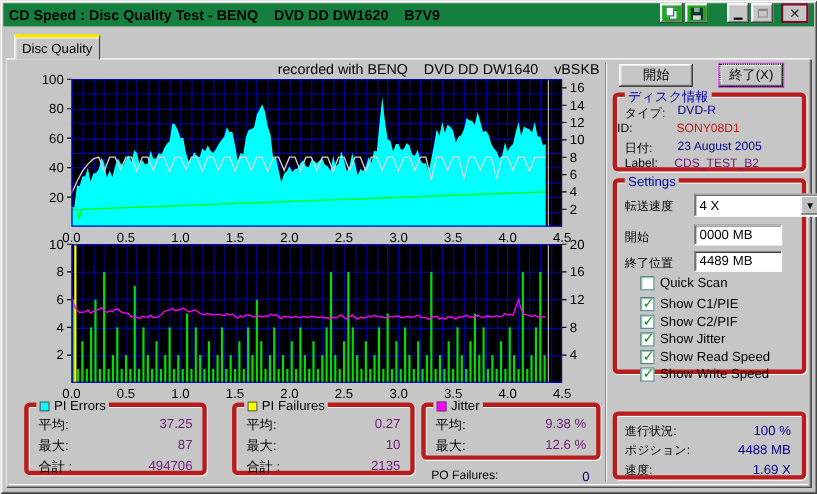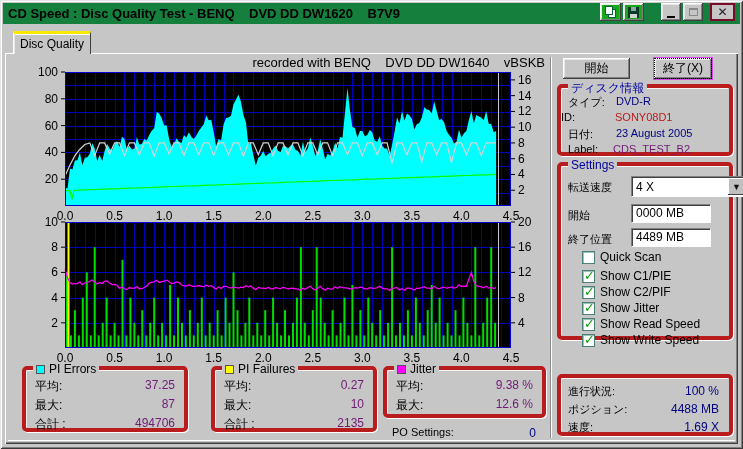--- a/index.html
+++ b/index.html
@@ -440,21 +440,21 @@
       </div>
     <div class="srow" style="top:8px;">
         <span class="lb">平均:</span>
         <span class="vl">9.38 %</span>
       </div>
     <div class="srow" style="top:27px;">
         <span class="lb">最大:</span>
         <span class="vl">12.6 %</span>
       </div>
   </div>
-  <div class="lbl" style="left:392px;top:426px;">PO Settings:</div>
+  <div class="lbl" style="left:392px;top:426px;">PO Failures:</div>
   <div class="val-right" style="left:470px;top:426px;width:66px;">0</div>
 
   <div class="divider-v"></div>
   <div class="groove-h"></div>
 
   <div class="btn" style="left:563px;top:58px;width:67px;height:21px;">
     <span>開始</span>
   </div>
   <div class="btn btn-default" style="left:653px;top:57px;width:60px;height:23px;">
     <span class="inner">終了(X)</span>

